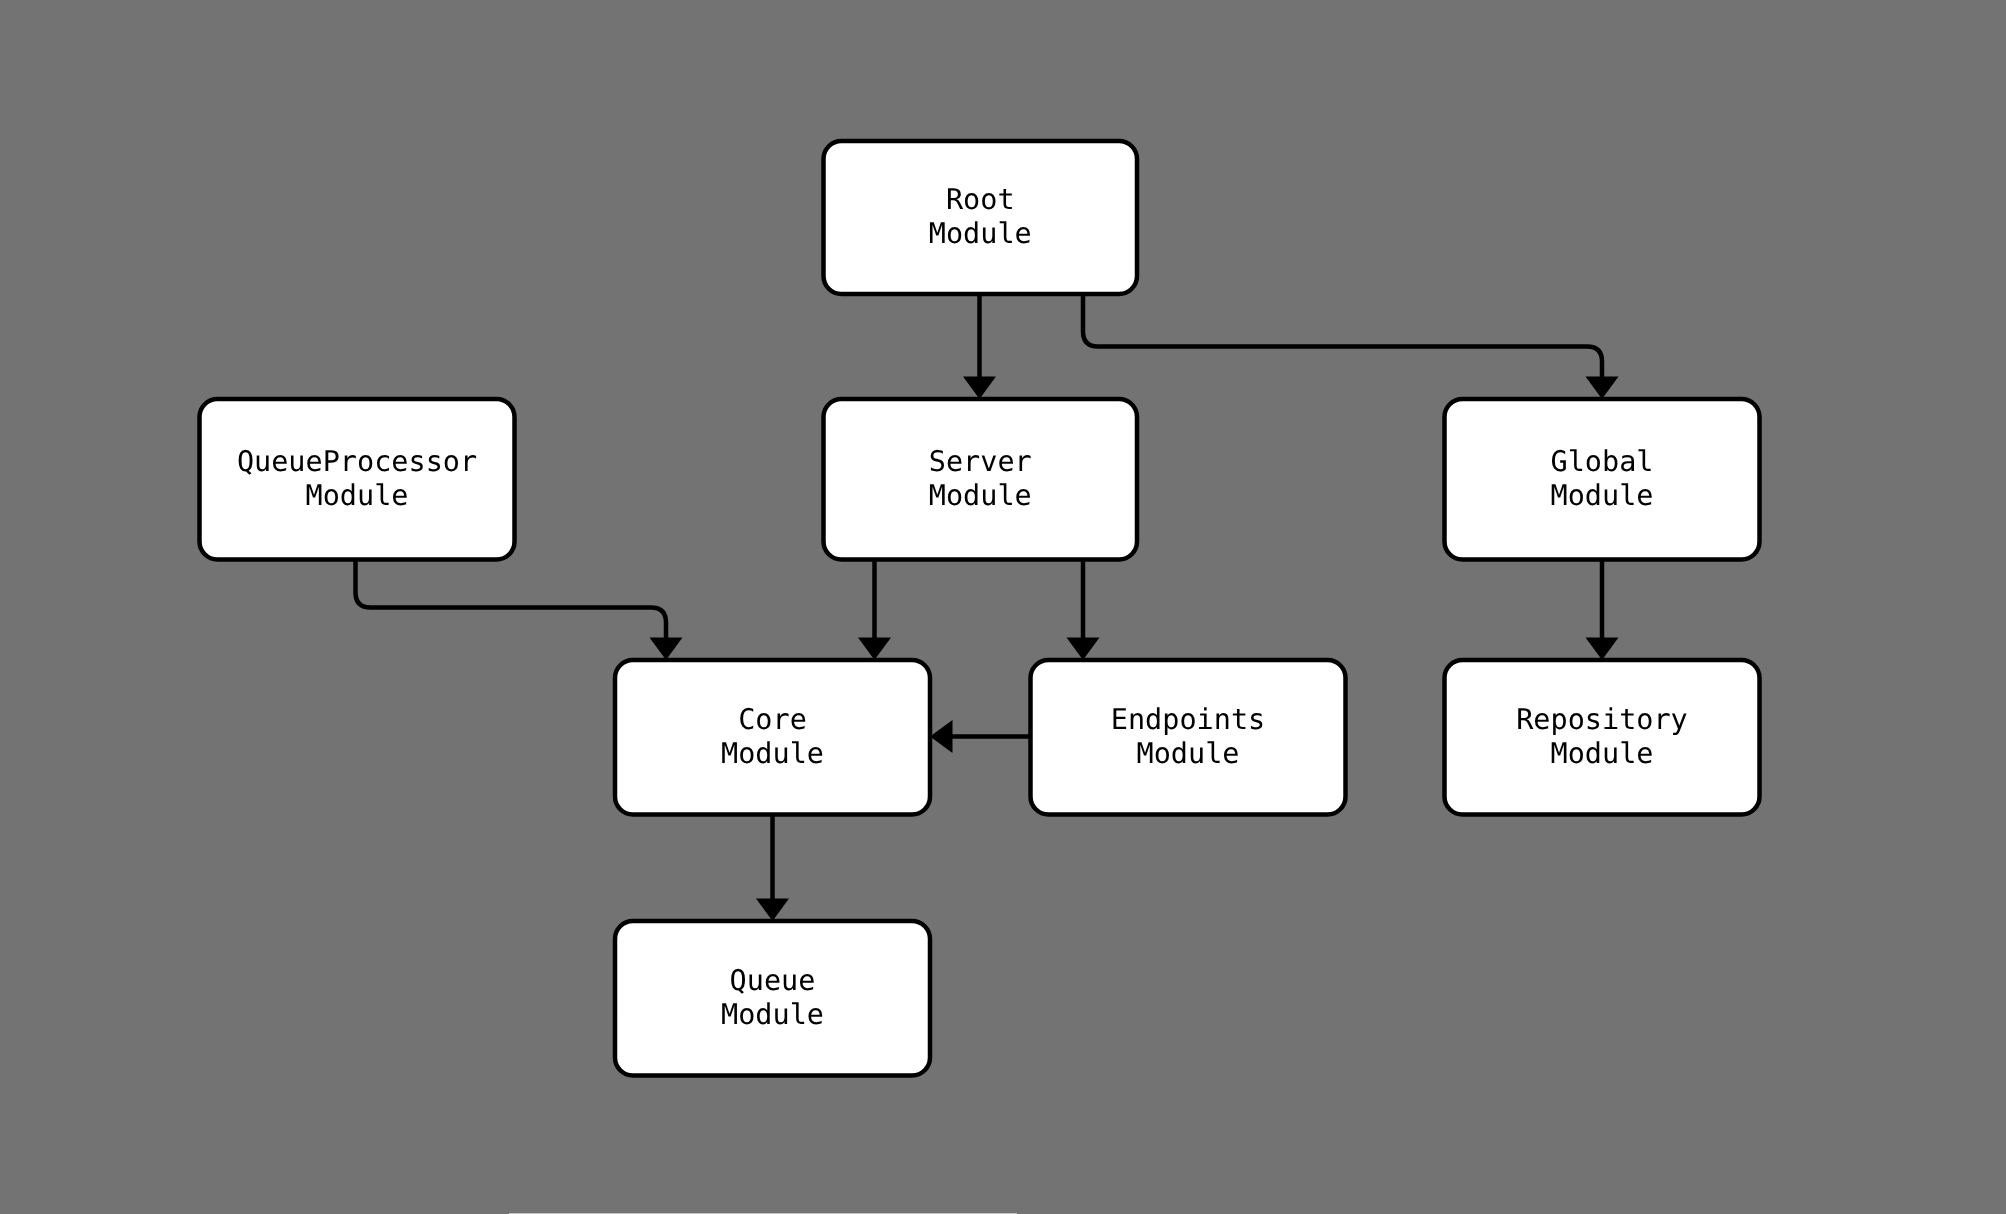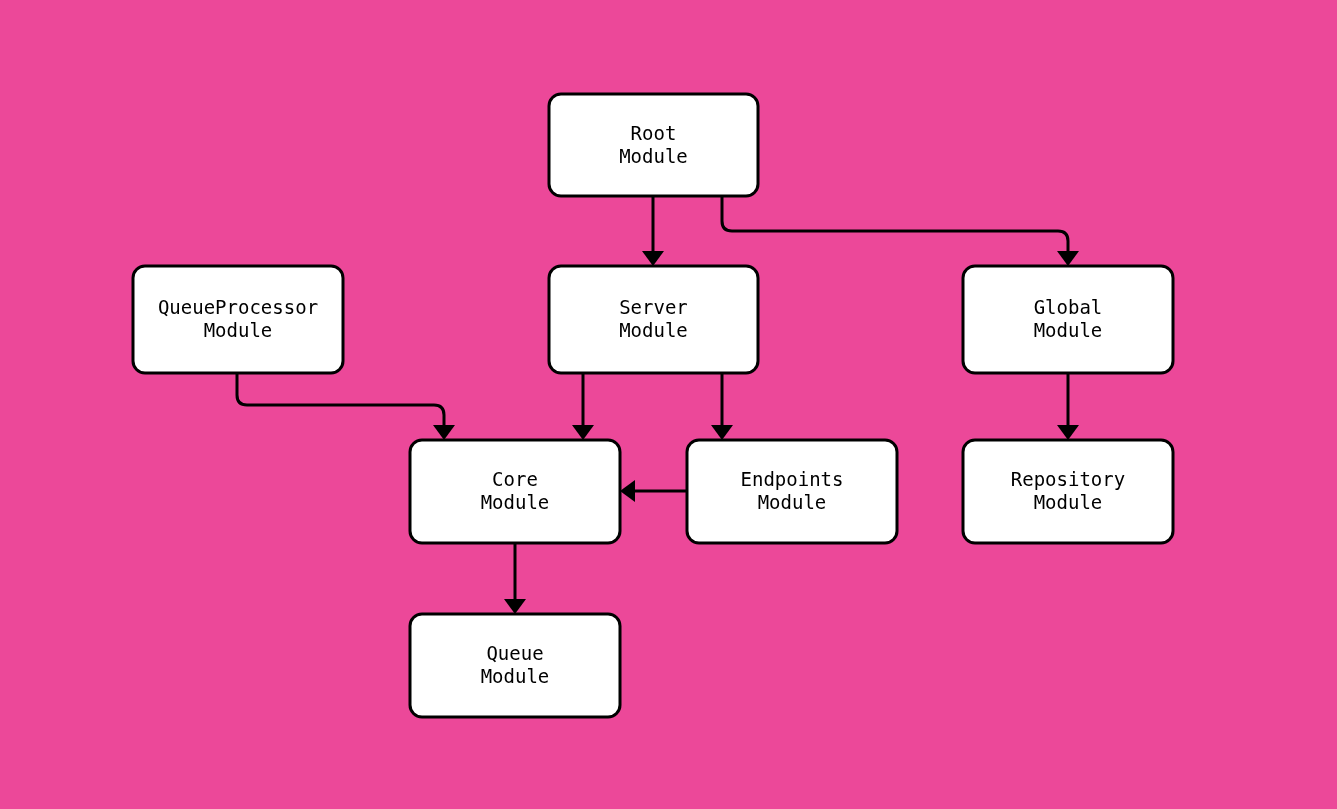--- a/index.html
+++ b/index.html
@@ -10,21 +10,21 @@
   body {
     width: 1337px;
     height: 809px;
     font-family: "DejaVu Sans Mono", monospace;
     overflow: hidden;
   }
   #diagram-root {
     position: relative;
     width: 1337px;
     height: 809px;
-    background: #ec4899;
+    background: #737373;
   }
   svg.canvas {
     position: absolute;
     top: 0;
     left: 0;
     width: 1337px;
     height: 809px;
   }
   .node-rect {
     fill: #ffffff;

